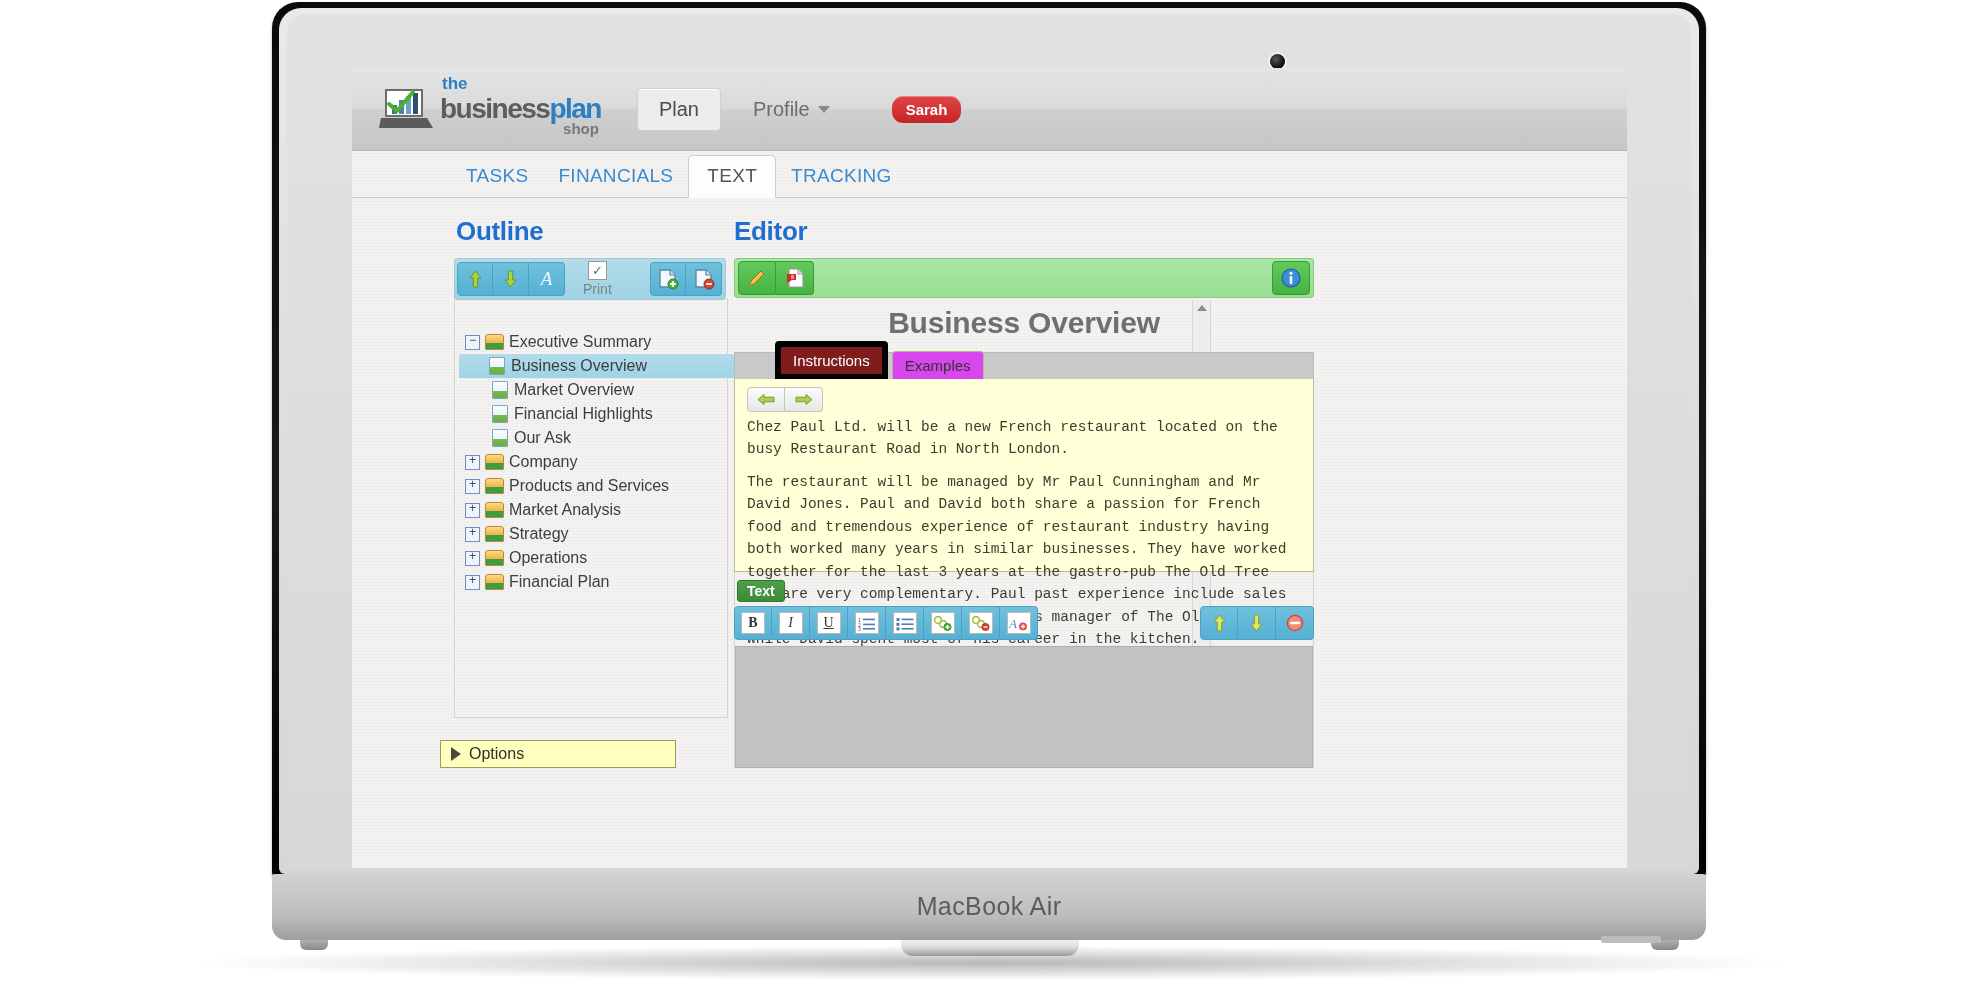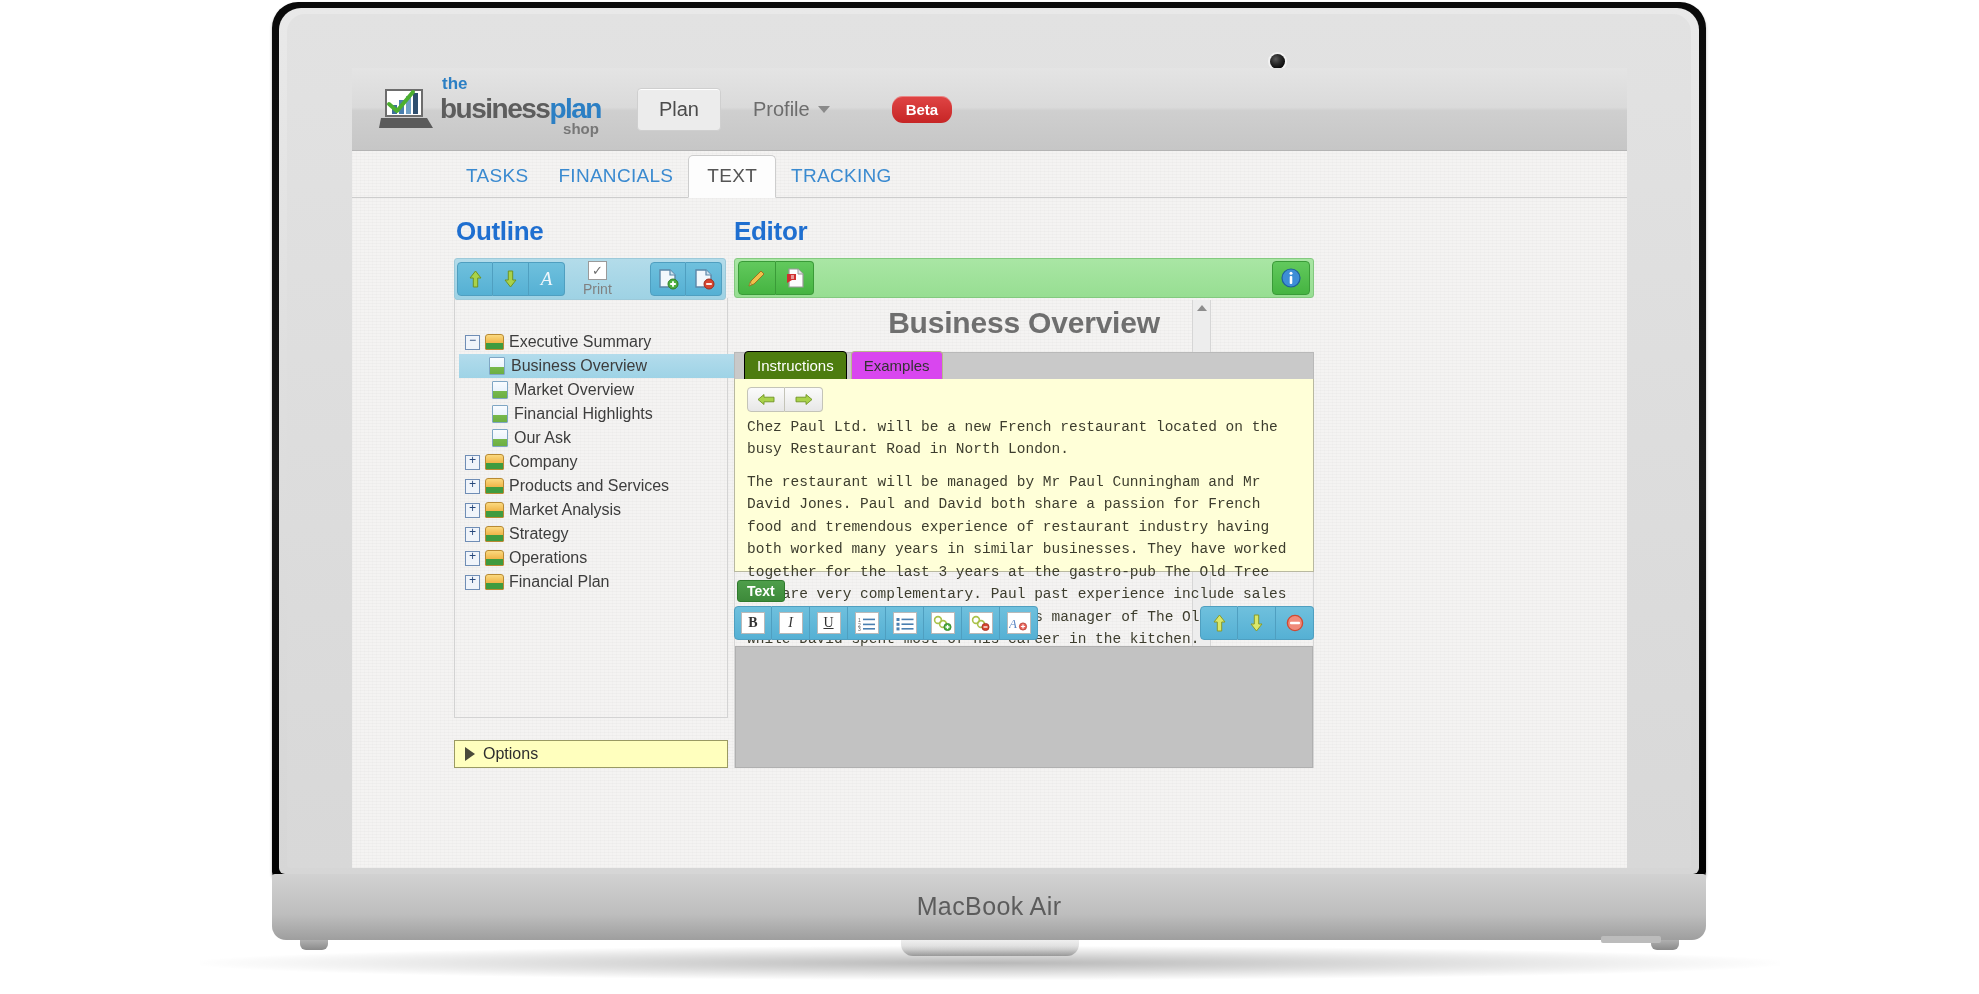--- a/index.html
+++ b/index.html
@@ -208,21 +208,21 @@
     position: absolute; left: 0; width: 17px; height: 16px; background: #ededed;
     display: flex; align-items: center; justify-content: center;
   }
   .sc-arrow.up { top: 0; }
   .sc-arrow.dn { bottom: 0; }
   .sc-tri { width: 0; height: 0; border-left: 5px solid transparent; border-right: 5px solid transparent; }
   .sc-tri.u { border-bottom: 6px solid #8d8d8d; }
   .sc-tri.d { border-top: 6px solid #8d8d8d; }
 
   .options-bar {
-    position: absolute; left: 102px; top: 672px; width: 274px; height: 28px;
+    position: absolute; left: 88px; top: 672px; width: 236px; height: 28px;
     background: #ffffbe; border: 1px solid #9a9a63; box-sizing: border-box;
     display: flex; align-items: center; padding-left: 10px; gap: 8px;
   }
   .tri-right {
     width: 0; height: 0; border-top: 7px solid transparent;
     border-bottom: 7px solid transparent; border-left: 10px solid #4a4a3a;
   }
   .options-lbl { font-size: 16px; color: #2e2e2e; }
 
   
@@ -249,21 +249,21 @@
 
   .tabstrip {
     position: absolute; left: 382px; top: 284px; width: 580px; height: 28px;
     background: #c9c9c9; border: 1px solid #b9b9b9; box-sizing: border-box;
     display: flex; align-items: flex-end; padding-left: 9px;
   }
   .etab {
     font-size: 15px; padding: 5px 12px 5px; border-radius: 4px 4px 0 0;
     position: relative; top: 1px;
   }
-  .etab.instr { background: #4d7c0f; color: #fff; border: 1px solid #000000; }
+  .etab.instr { background: #7f1d1d; color: #fff; border: 6px solid #000000; margin-left: 31px; }
   .etab.examples { background: #d946ef; color: #333; border: 1px solid #b8b88a; border-bottom-color: #ffffd8; font-weight: normal; margin-left: 4px; }
 
   .examples-body {
     position: absolute; left: 382px; top: 311px; width: 580px; height: 193px;
     background: #ffffd8; border: 1px solid #b8b8a0; border-top: none; box-sizing: border-box;
     padding: 8px 12px;
     font-family: Liberation Mono, monospace;
   }
   .navrow { display: flex; margin-bottom: 4px; }
   .navbtn {
@@ -345,21 +345,21 @@
         </div>
       </div>
 
       <div class="nav-btn">Plan</div>
 
       <div class="nav-link">
         <span>Profile</span>
         <span class="caret-dn"></span>
       </div>
 
-      <div class="beta-badge">Beta</div>
+      <div class="beta-badge">Sarah</div>
     </div>
 
     <div class="maintabs">
       <div class="mtab">TASKS</div>
       <div class="mtab">FINANCIALS</div>
       <div class="mtab active">TEXT</div>
       <div class="mtab">TRACKING</div>
     </div>
 
     <div class="sec-title" id="outline-title">Outline</div>

